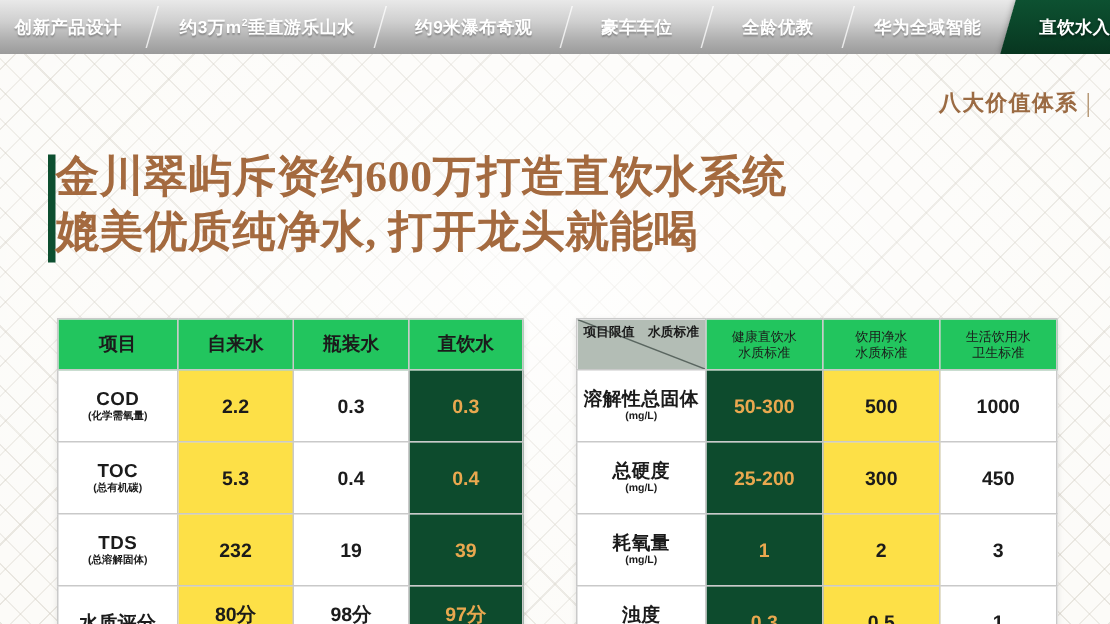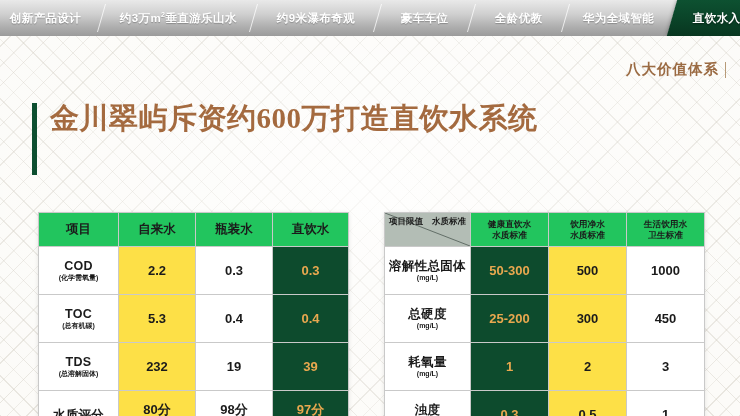--- a/index.html
+++ b/index.html
@@ -84,21 +84,21 @@
     opacity: .82;
   }
   #brand-sub-en {
     font-size: 4.6px; color:#7d9b8a; letter-spacing: .9px;
     margin-top: 1px; opacity: .8; white-space: nowrap;
   }
 
   
   #headline-wrap {
     position: absolute; left: 32px; top: 100px; z-index: 4;
-    display: flex; gap: 13px;
+    display: flex; 
   }
   #headline-bar {
     width: 5px; height: 72px;
     background: #0d4f30;
     margin-top: 3px;
     flex: none;
   }
   #headline-lines{ }
   .headline {
     font-family: "Liberation Serif", "DejaVu Serif", serif;
@@ -168,21 +168,21 @@
     position:absolute; left:0; top:0; width:100%; height:100%;
   }
   .corner-tr {
     position:absolute; right:4px; top:3px;
     font-size: 8.5px; font-weight:700; color:#1b1b1b; line-height:10px;
   }
   .corner-bl {
     position:absolute; left:4px; bottom:20px;
     font-size: 8.5px; font-weight:700; color:#1b1b1b; line-height:10px;margin-top:38px;
   }
-  .hdr-two { font-size: 8.7px; font-weight: 700; line-height: 11px; }
+  .hdr-two { font-size: 8.7px; font-weight: 400; line-height: 11px; }
 </style>
 </head>
 <body>
 
 <div id="bg-pattern"></div>
 <div id="bg-vignette"></div>
 
 <div id="topnav">
   <div class="nav-tab sep" style="left:-10px;  width:112px;">
       <span class="lbl">创新产品设计</span>
@@ -210,20 +210,21 @@
 
 <div id="brand">
   <div id="brand-cn">八大价值体系</div>
   <div id="brand-divider"></div>
 </div>
 
 <div id="headline-wrap">
   <div id="headline-bar"></div>
   <div id="headline-lines">
     <div class="headline">金川翠屿斥资约600万打造直饮水系统</div>
+    <div class="headline">媲美优质纯净水, 打开龙头就能喝</div>
   </div>
 </div>
 
 <table id="table-left" class="tbl">
   <colgroup>
       <col class="c1">
       <col class="c2">
       <col class="c3">
       <col class="c4">
     </colgroup>

